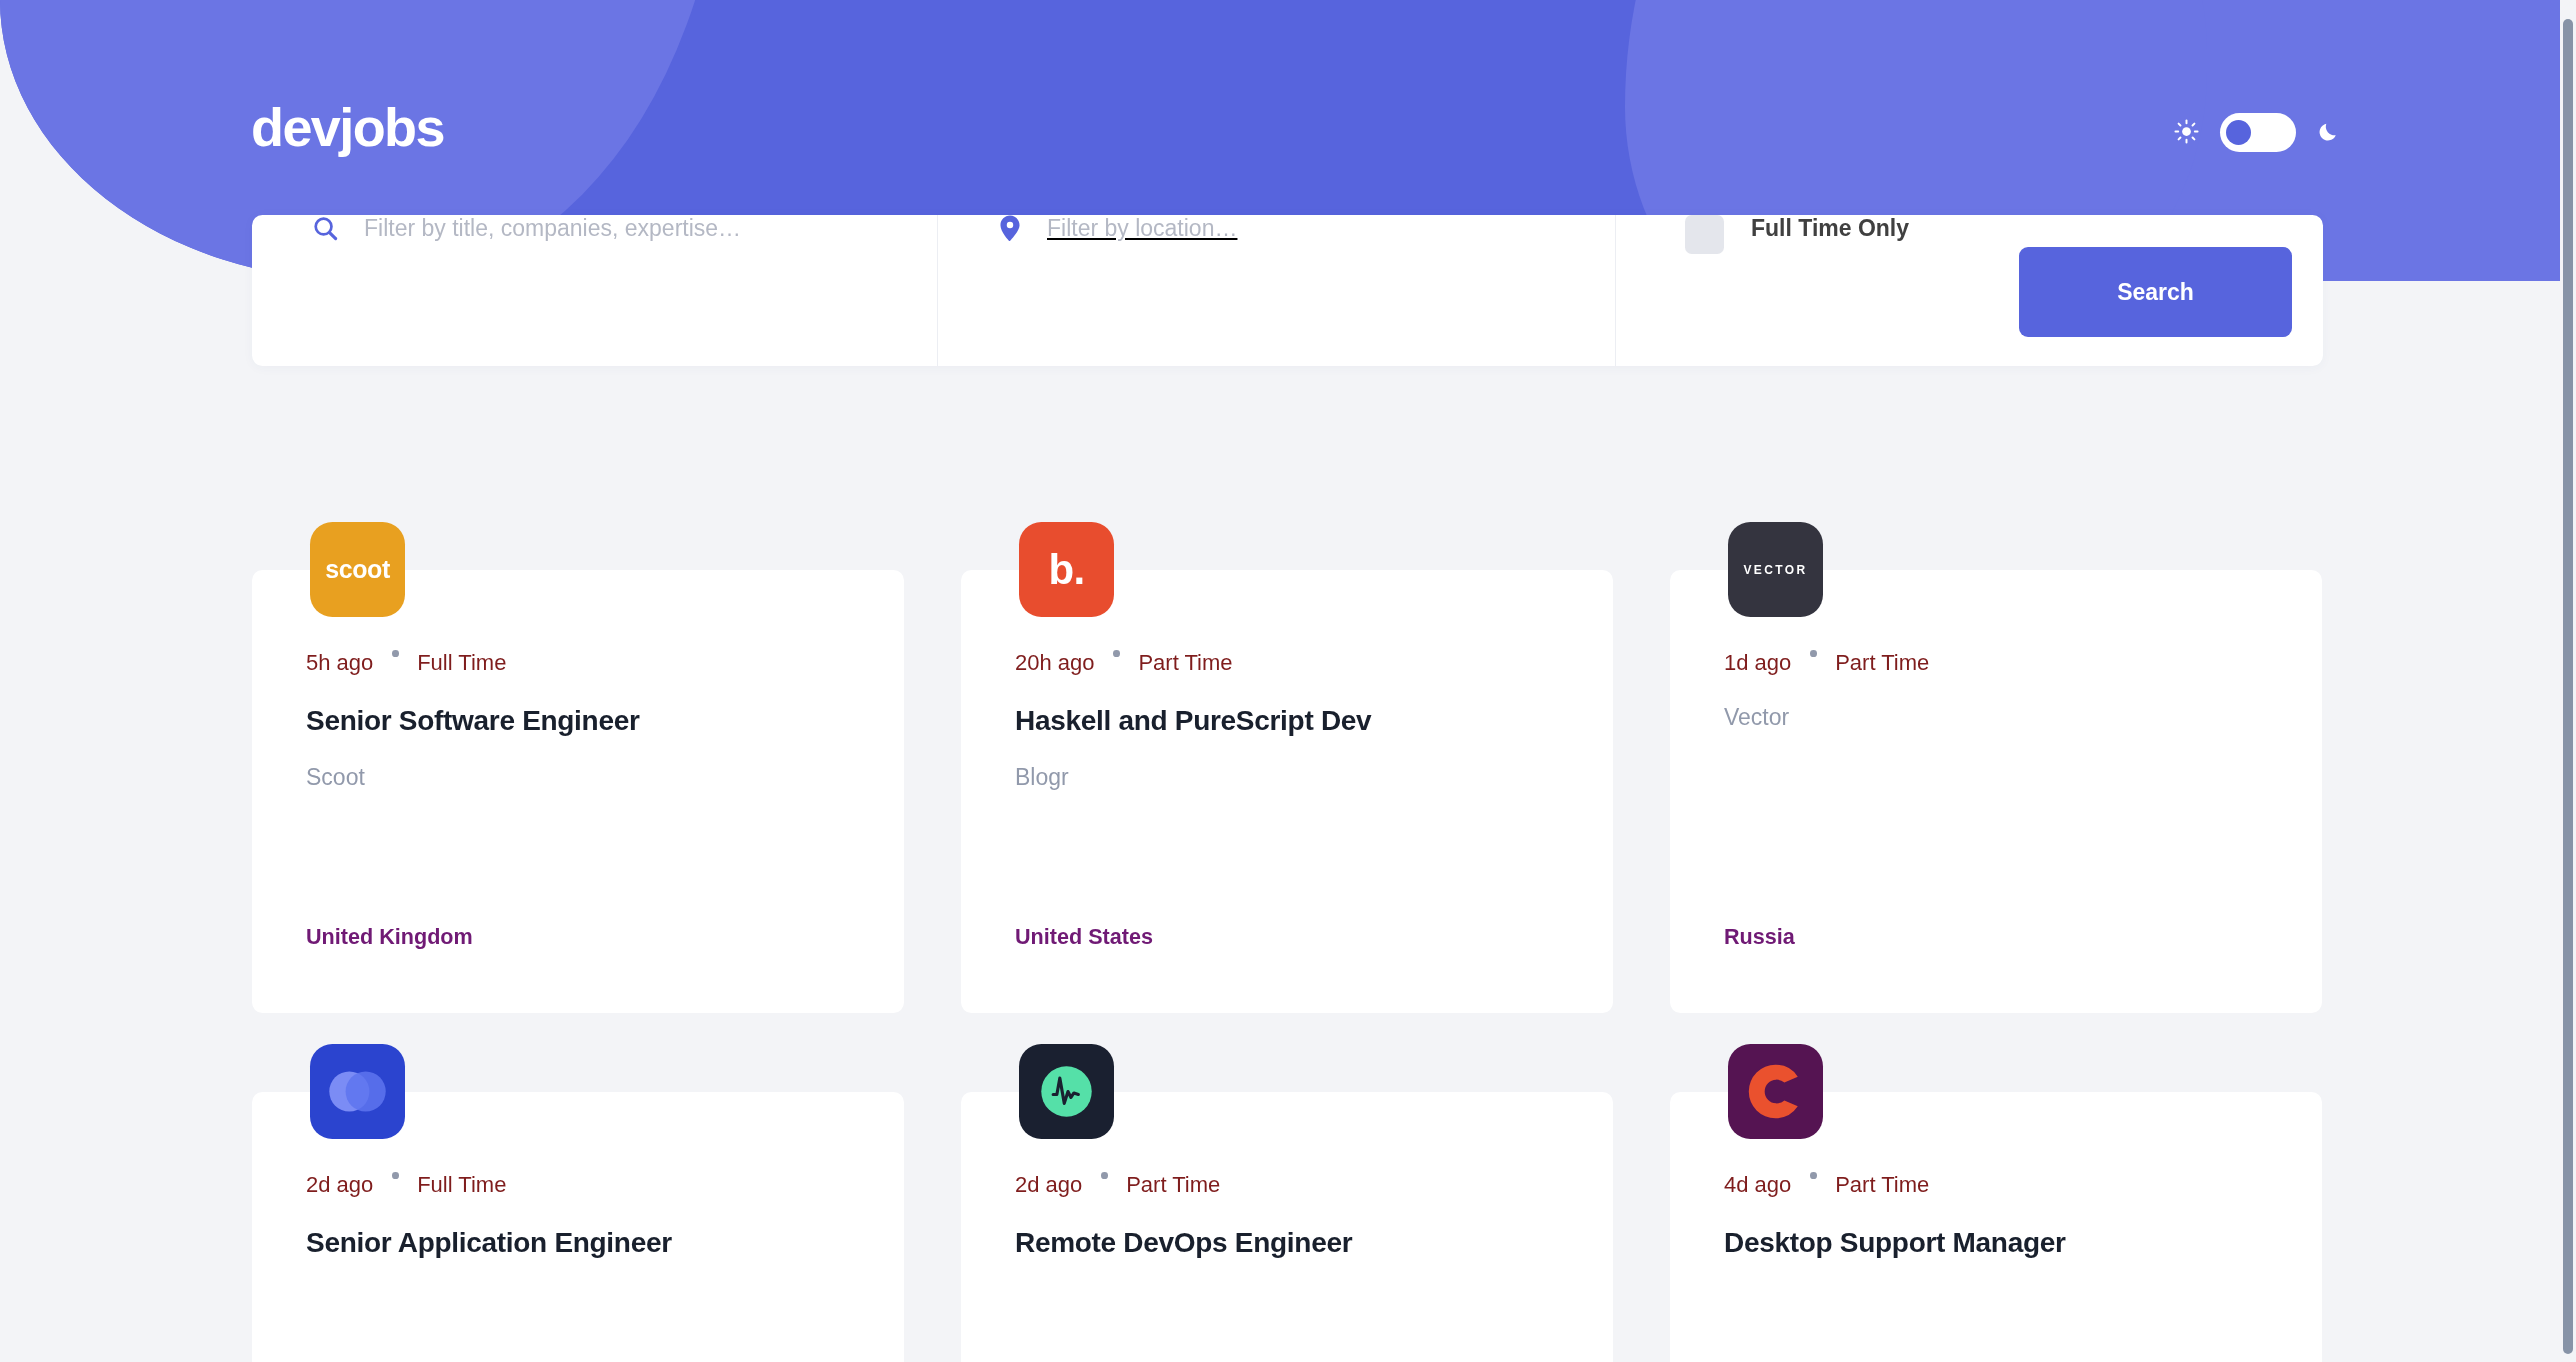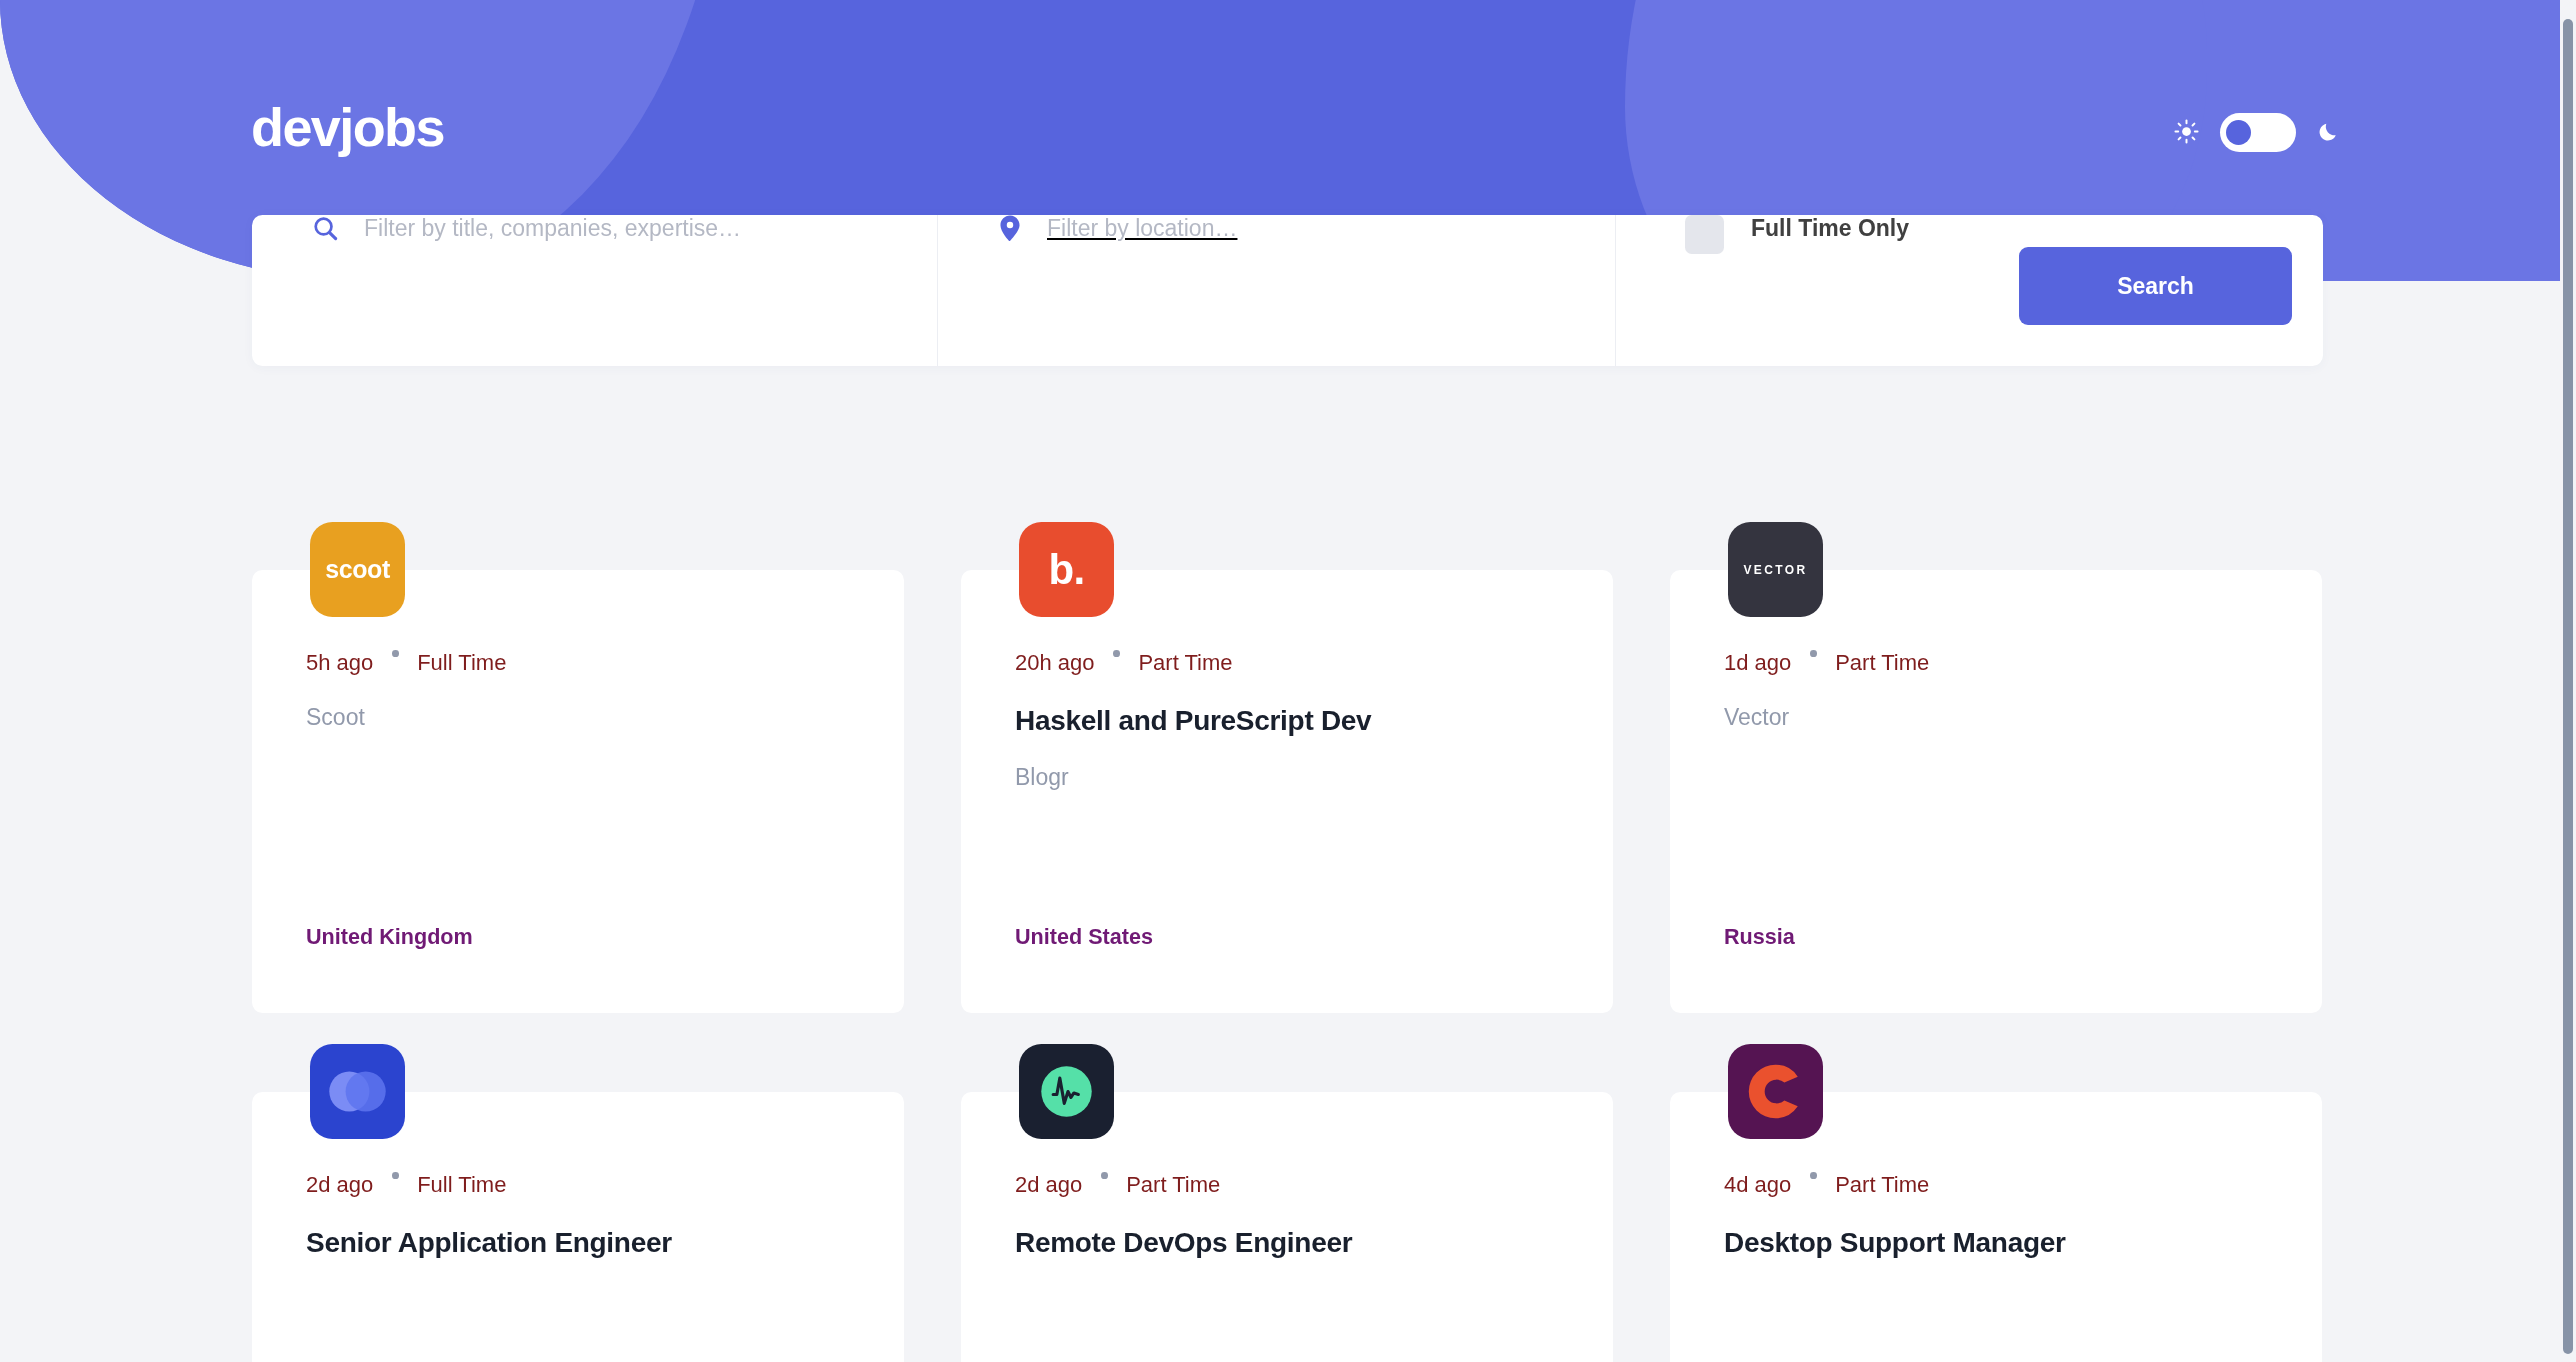--- a/index.html
+++ b/index.html
@@ -125,21 +125,21 @@
   .chk-label {
     margin-left: 27px;
     font-size: 23px;
     font-weight: 700;
     color: #404040;
     white-space: nowrap;
   }
   .search-btn {
     position: absolute;
     right: 31px; top: 32px;
-    width: 273px; height: 78px;
+    width: 273px; height: 90px;
     background: #5764dd;
     color: #ffffff;
     border: 0;
     border-radius: 9px;
     font-family: "Liberation Sans", sans-serif;
     font-size: 23px;
     font-weight: 700;
     cursor: pointer;
   }
 
@@ -310,20 +310,21 @@
 <div class="grid" id="job-grid">
   <div class="card">
     <div class="logo-badge" style="background:#e8a020">
       <span class="mark-text mark-scoot">scoot</span>
     </div>
     <div class="meta">
       <span>5h ago</span>
       <span class="dot"></span>
       <span>Full Time</span>
     </div>
+    <div class="job-title">Senior Software Engineer</div>
     <div class="company">Scoot</div>
     <div class="country">United Kingdom</div>
   </div>
 
   <div class="card">
     <div class="logo-badge" style="background:#e84d2e">
       <span class="mark-text mark-b">b.</span>
     </div>
     <div class="meta">
       <span>20h ago</span>

